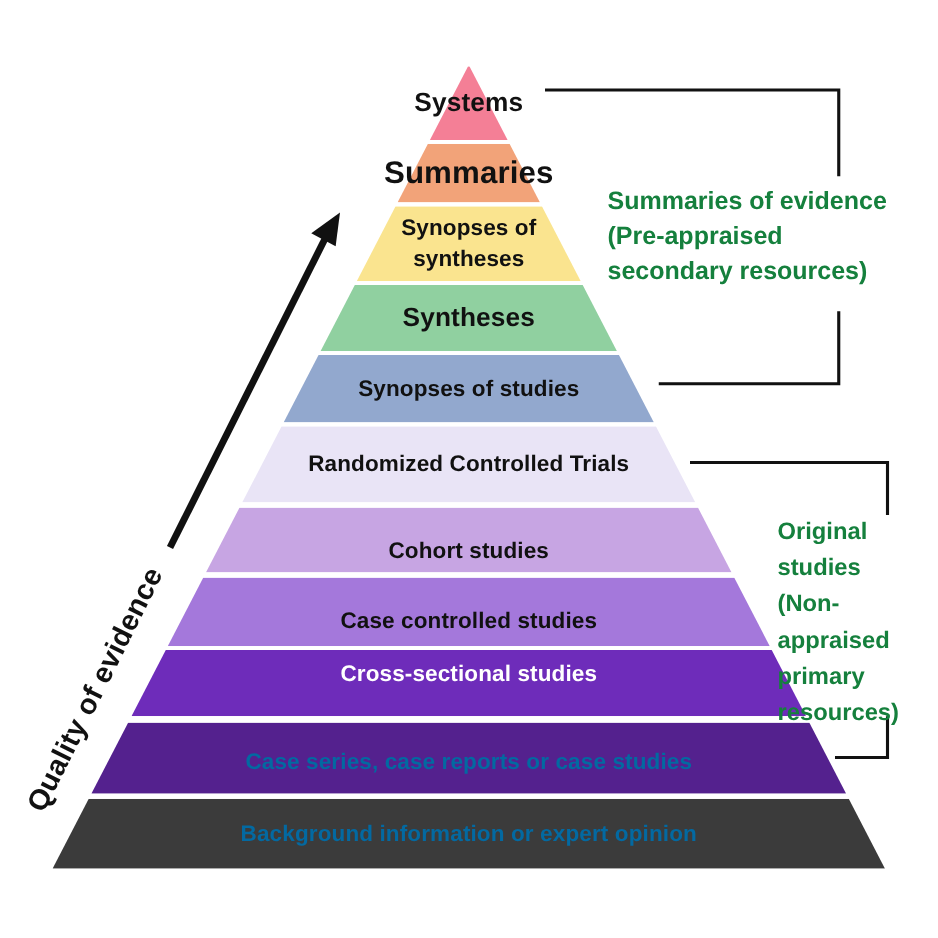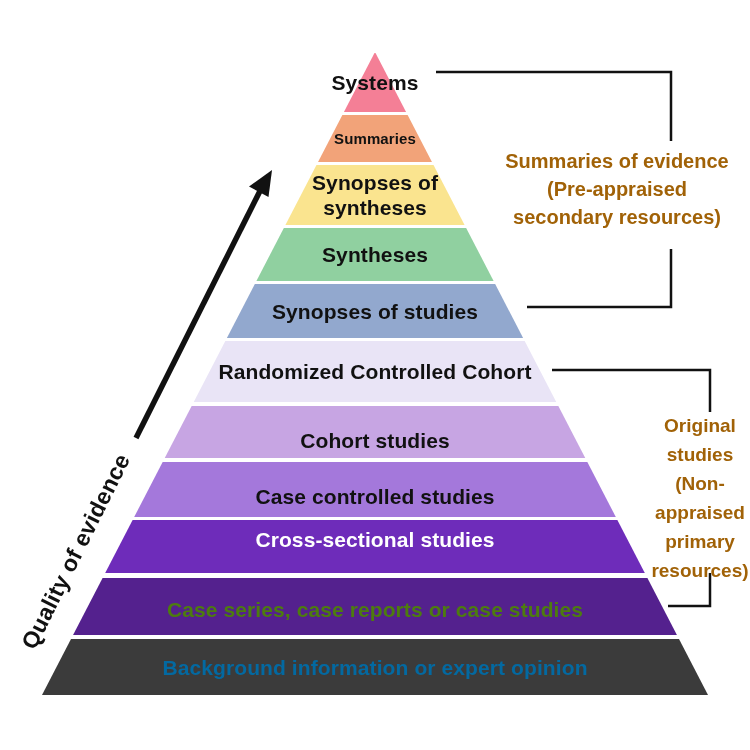--- a/index.html
+++ b/index.html
@@ -4,25 +4,25 @@
 <style>
   html,body{margin:0;padding:0;background:#ffffff;}
   .canvas{
     position:relative;width:750px;height:750px;background:#ffffff;
     font-family:"Liberation Sans",sans-serif;overflow:hidden;
   }
   #pyramid,#pyramid-labels,#overlay{position:absolute;left:0;top:0;width:750px;height:750px;}
   .layer{position:absolute;left:0;width:750px;}
   .layer-label{
     position:absolute;left:0;width:750px;display:flex;align-items:center;justify-content:center;
-    font-weight:bold;font-size:21px;line-height:25px;text-align:center;white-space:pre-line;
+    font-weight:bold;font-size:18px;line-height:25px;text-align:center;white-space:pre-line;
     letter-spacing:.1px;
   }
   .annotation{
-    position:absolute;text-align:center;font-weight:bold;color:#a16207;
+    position:absolute;text-align:left;font-weight:bold;color:#15803d;
     white-space:pre-line;
   }
   .annotation-top{left:486px;top:147px;width:262px;font-size:20px;line-height:28px;}
   .annotation-bottom{left:622px;top:411px;width:156px;font-size:19px;line-height:29px;}
   .quality-label{
     position:absolute;left:-55px;top:538px;width:262px;text-align:center;
     font-weight:bold;font-size:23px;color:#111111;
     transform:rotate(-63.5deg);transform-origin:center center;
     letter-spacing:.2px;
   }
@@ -41,30 +41,30 @@
       <div class="layer" style="top: 284px; height: 54px; background: rgb(146, 168, 206); clip-path: polygon(254.851px 0px, 495.149px 0px, 523.115px 100%, 226.885px 100%);"></div>
       <div class="layer" style="top: 341px; height: 61px; background: rgb(233, 228, 246); clip-path: polygon(225.331px 0px, 524.669px 0px, 556.26px 100%, 193.74px 100%);"></div>
       <div class="layer" style="top: 406px; height: 52px; background: rgb(199, 165, 227); clip-path: polygon(191.669px 0px, 558.331px 0px, 585.261px 100%, 164.739px 100%);"></div>
       <div class="layer" style="top: 462px; height: 55px; background: rgb(164, 120, 219); clip-path: polygon(162.667px 0px, 587.333px 0px, 615.816px 100%, 134.184px 100%);"></div>
       <div class="layer" style="top: 520px; height: 53px; background: rgb(110, 44, 186); clip-path: polygon(132.63px 0px, 617.37px 0px, 644.818px 100%, 105.182px 100%);"></div>
       <div class="layer" style="top: 578px; height: 57px; background: rgb(84, 33, 142); clip-path: polygon(102.593px 0px, 647.407px 0px, 676.927px 100%, 73.0731px 100%);"></div>
       <div class="layer" style="top: 639px; height: 56px; background: rgb(59, 59, 59); clip-path: polygon(71.0016px 0px, 678.998px 0px, 708px 100%, 42px 100%);"></div>
     </div>
   <div id="pyramid-labels">
       <div class="layer-label" style="top: 53px; height: 59px; color: rgb(17, 17, 17); font-size: 21px;">Systems</div>
-      <div class="layer-label" style="top: 115px; height: 47px; color: rgb(17, 17, 17); font-size: 15px;">Summaries</div>
+      <div class="layer-label" style="top: 115px; height: 47px; color: rgb(17, 17, 17); font-size: 25px;">Summaries</div>
       <div class="layer-label" style="top: 165px; height: 60px; color: rgb(17, 17, 17);">Synopses of
 syntheses</div>
       <div class="layer-label" style="top: 228px; height: 53px; color: rgb(17, 17, 17); font-size: 21px;">Syntheses</div>
       <div class="layer-label" style="top: 284px; height: 54px; color: rgb(17, 17, 17);">Synopses of studies</div>
-      <div class="layer-label" style="top: 341px; height: 61px; color: rgb(17, 17, 17);">Randomized Controlled Cohort</div>
+      <div class="layer-label" style="top: 341px; height: 61px; color: rgb(17, 17, 17);">Randomized Controlled Trials</div>
       <div class="layer-label" style="top: 406px; height: 69px; color: rgb(17, 17, 17);">Cohort studies</div>
       <div class="layer-label" style="top: 462px; height: 69px; color: rgb(17, 17, 17);">Case controlled studies</div>
       <div class="layer-label" style="top: 520px; height: 38px; color: rgb(255, 255, 255);">Cross-sectional studies</div>
-      <div class="layer-label" style="top: 578px; height: 63px; color: #4d7c0f;">Case series, case reports or case studies</div>
+      <div class="layer-label" style="top: 578px; height: 63px; color: #0369a1;">Case series, case reports or case studies</div>
       <div class="layer-label" style="top: 639px; height: 56px; color: #0369a1;">Background information or expert opinion</div>
     </div>
 
   <svg id="overlay" width="750" height="750" viewBox="0 0 750 750">
 
     <g>
       <path class="line-stroke" d="M136 438 L261 189" fill="none" stroke-width="5.5" stroke="#111111"></path>
       <polygon class="line-fill" points="272,170 268.5,197 249,186.5" fill="#111111"></polygon>
     </g>
 

